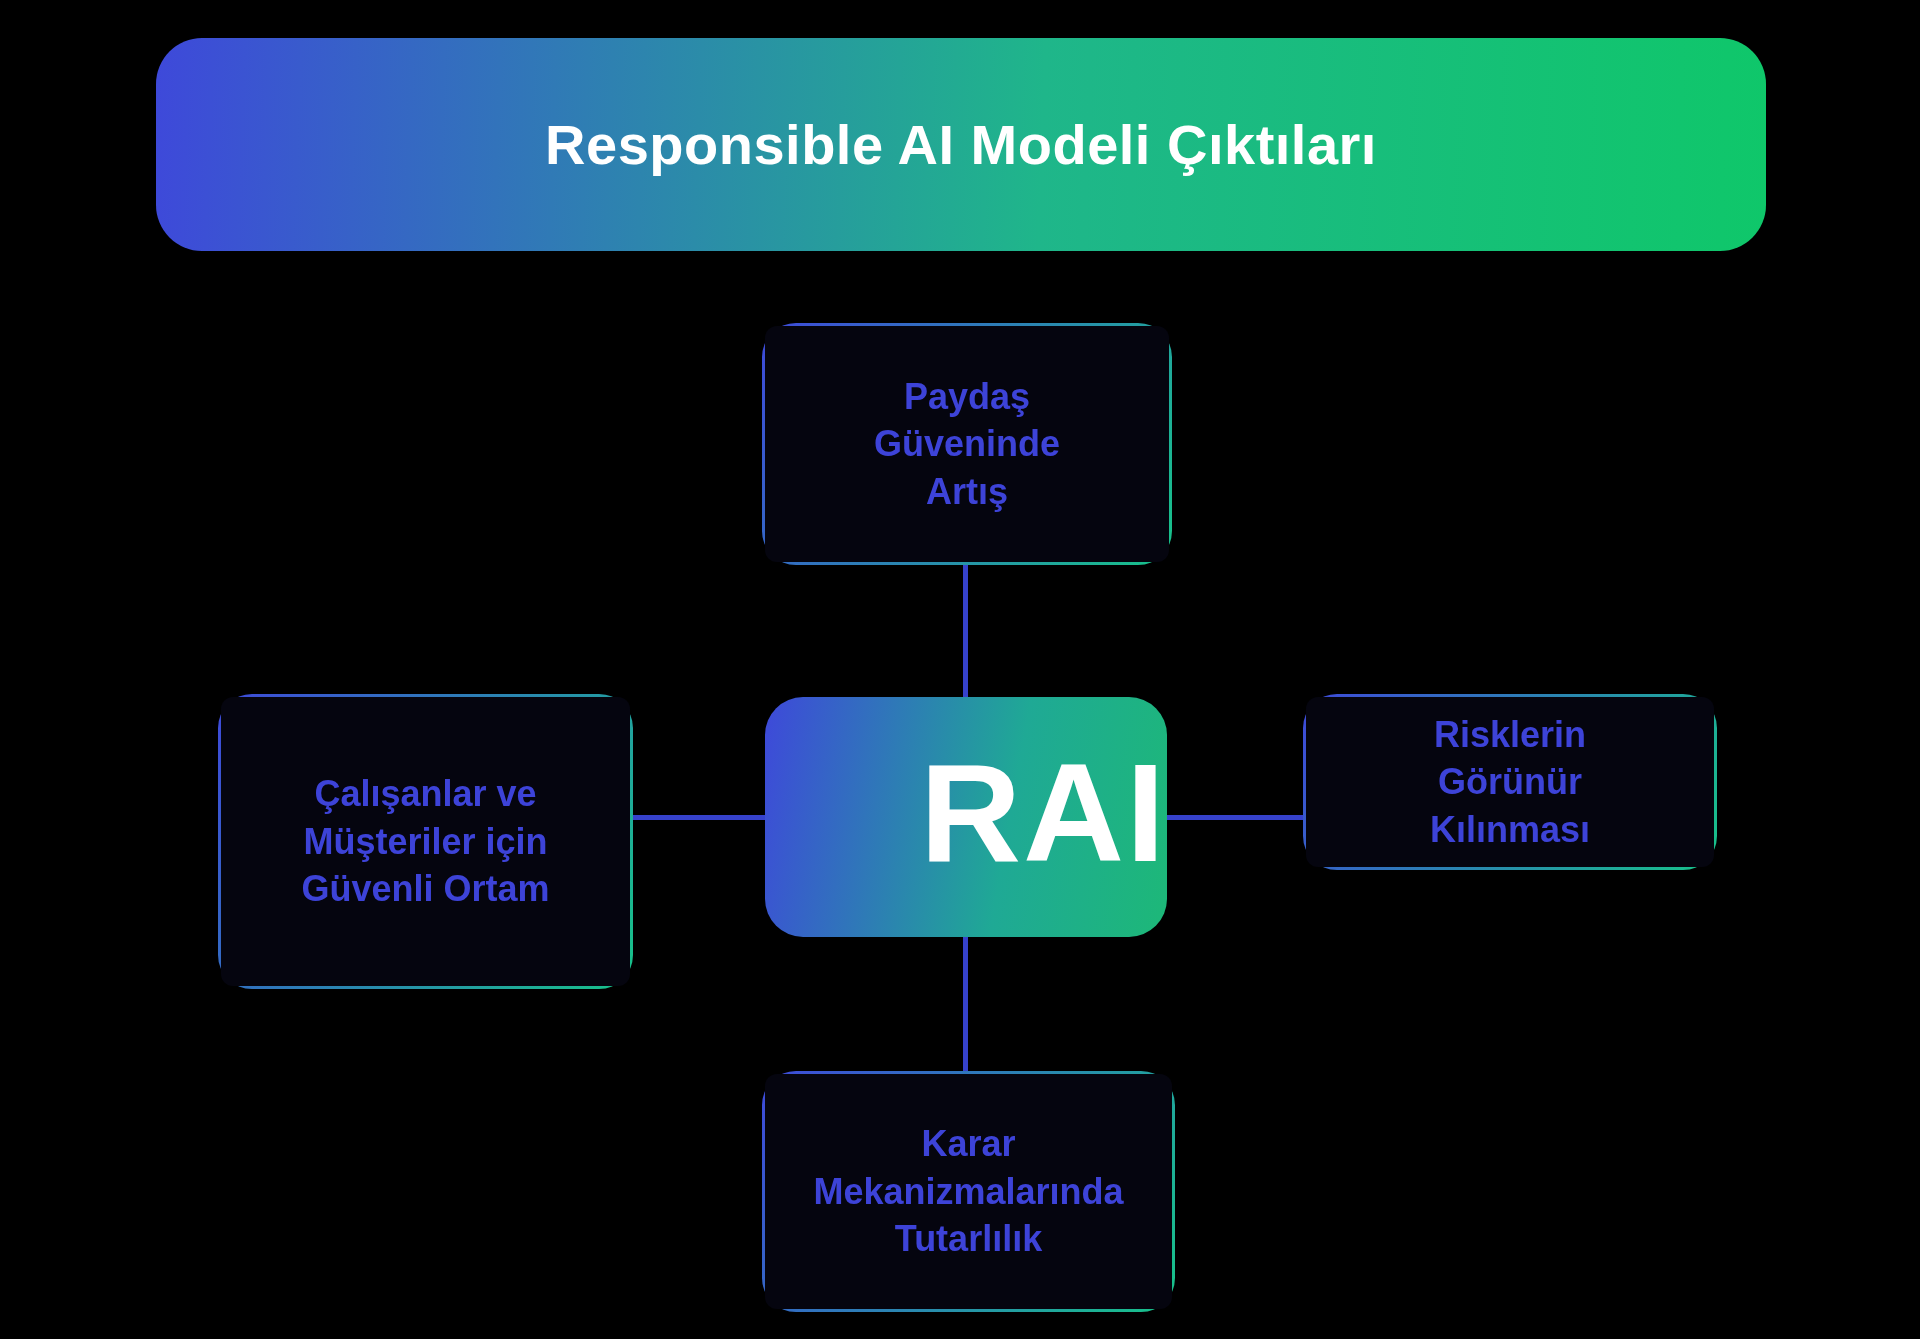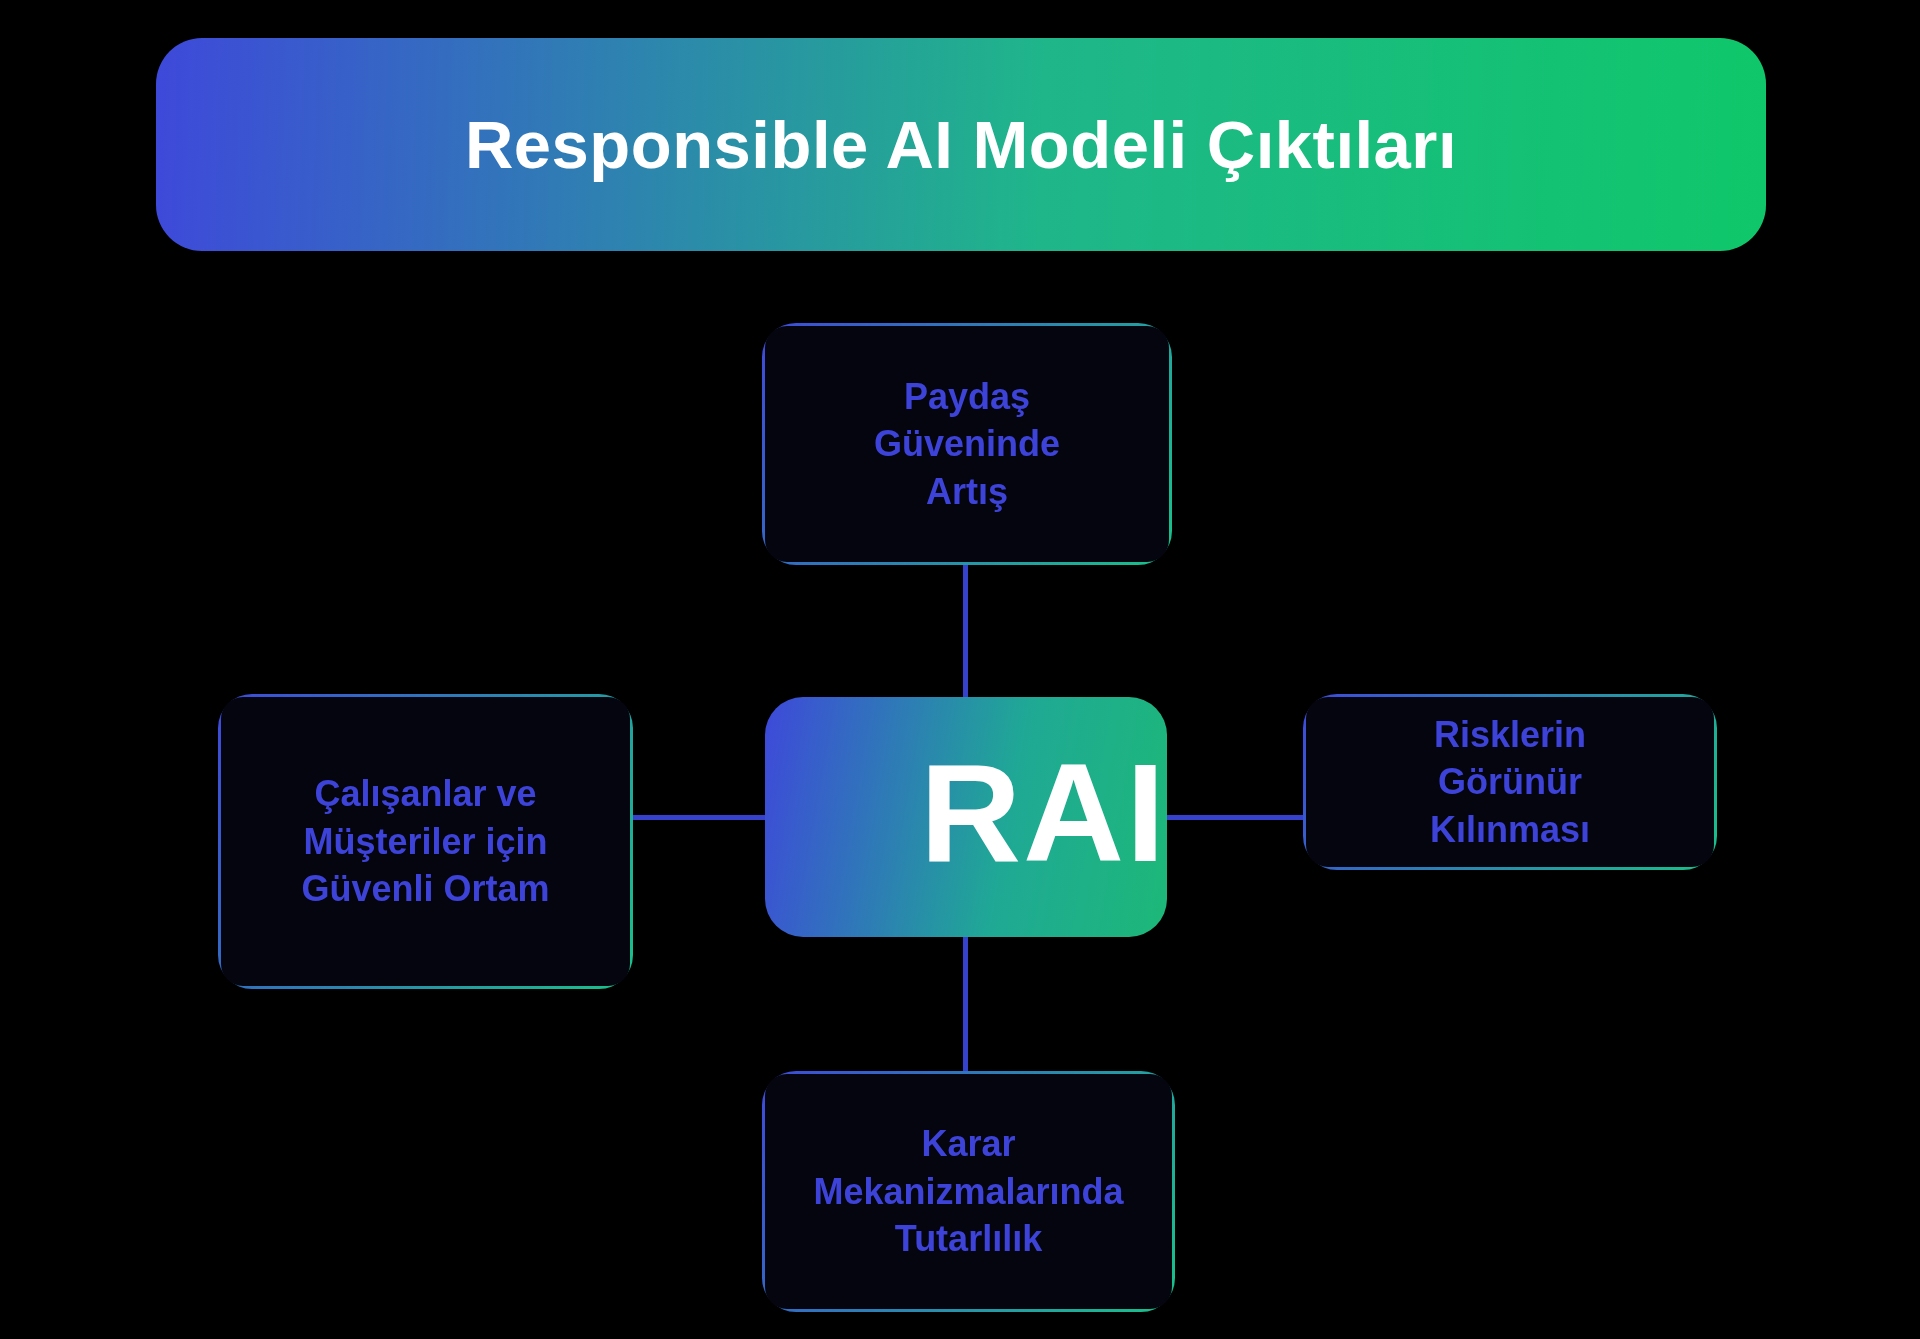--- a/index.html
+++ b/index.html
@@ -24,21 +24,21 @@
     width: 1610px;
     height: 213px;
     border-radius: 46px;
     background: linear-gradient(92deg, var(--gradient_start, #3e49da) 0%, #1fb68a 55%, var(--gradient_end, #0fc76a) 100%);
     display: flex;
     align-items: center;
     justify-content: center;
   }
   .title {
     color: var(--title_text, #fff);
-    font-size: 67px;
+    font-size: 56px;
     font-weight: 800;
     letter-spacing: 0.5px;
     text-align: center;
   }
 
   
   .connector {
     position: absolute;
     background: var(--connector, #3642cc);
   }
@@ -53,21 +53,21 @@
   .node {
     position: absolute;
     padding: 3px;
     border-radius: 34px;
     background: linear-gradient(120deg, var(--border_start, #3e49da) 0%, var(--border_end, #17c389) 100%);
     box-sizing: border-box;
   }
   .node-inner {
     width: 100%;
     height: 100%;
-    border-radius: 22px;
+    border-radius: 12px;
     background: var(--node_fill, #05050f);
     display: flex;
     align-items: center;
     justify-content: center;
     box-sizing: border-box;
   }
   .node-label {
     color: var(--node_text, #3d43d8);
     font-size: 36px;
     font-weight: 700;

